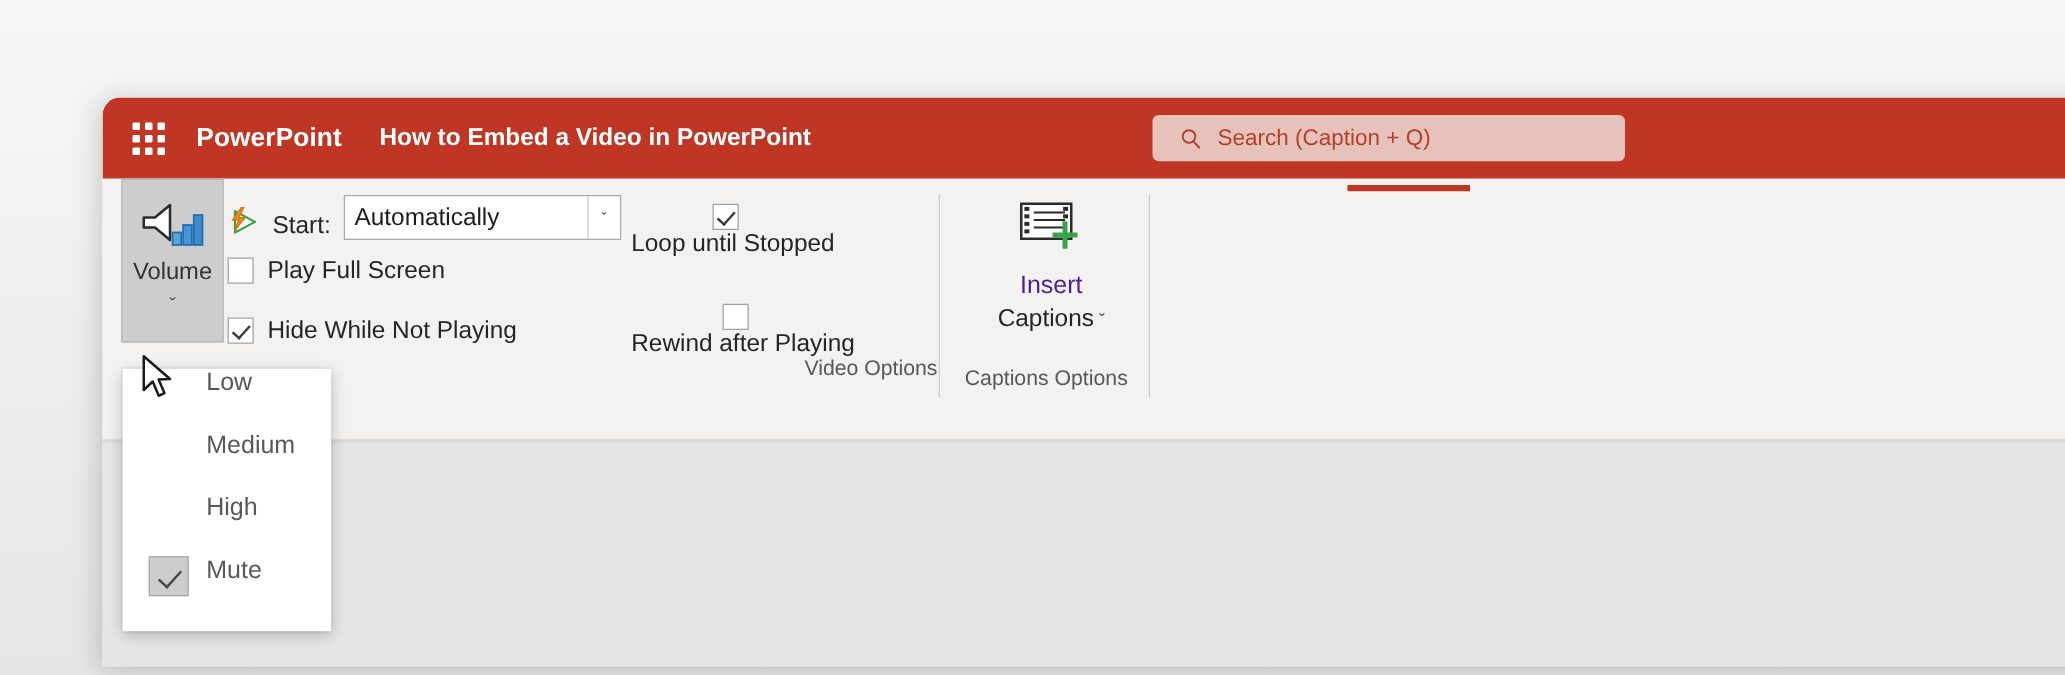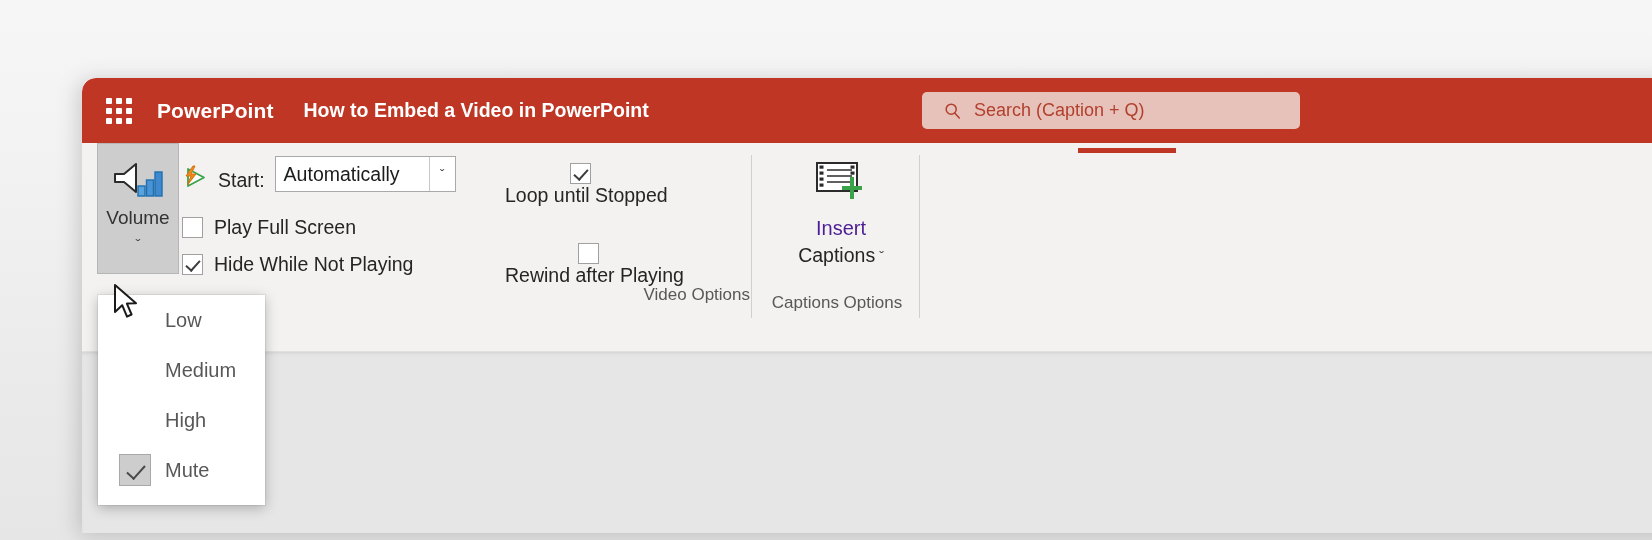--- a/index.html
+++ b/index.html
@@ -162,21 +162,21 @@
   }
   #start-icon { margin-right: 8px; display: block; }
   #start-label {
     font-size: 19.5px;
     color: #252525;
     margin-right: 10px;
     white-space: nowrap;
   }
   #start-combo {
     position: relative;
-    width: 181px;
+    width: 222px;
     height: 36px;
     background: #ffffff;
     border: 1px solid #a9a9a9;
     box-sizing: border-box;
     display: flex;
     align-items: center;
     cursor: pointer;
   }
   #start-value {
     margin-left: 8px;
@@ -221,21 +221,21 @@
     border: solid #3d3d3d;
     border-width: 0 2px 2px 0;
     transform: rotate(42deg);
   }
   .cblabel {
     font-size: 19.5px;
     color: #252525;
     white-space: nowrap;
   }
 
-  #cb-playfull  { left: 100px; top: 73px; }
+  #cb-playfull  { left: 100px; top: 62px; }
   #cb-hide      { left: 100px; top: 110px; }
   #cb-loop      { left: 423px; top: 20px; flex-direction: column; }
   #cb-rewind    { left: 423px; top: 100px; flex-direction: column; }
 
   
   .group-sep {
     position: absolute;
     width: 1px;
     background: #d2d0ce;
   }
@@ -296,21 +296,21 @@
     background: #ffffff;
     box-shadow: 0 3px 12px rgba(0,0,0,0.26), 0 0 0 1px rgba(0,0,0,0.06);
     z-index: 40;
   }
   .menu-item {
     position: absolute;
     left: 0;
     width: 167px;
     height: 50px;
     display: flex;
-    align-items: center;
+    align-items: flex-start;
     cursor: pointer;
   }
   .menu-check {
     width: 32px; height: 32px;
     margin-left: 21px;
     margin-right: 14px;
     flex: none;
     position: relative;
   }
   .menu-check.on {

